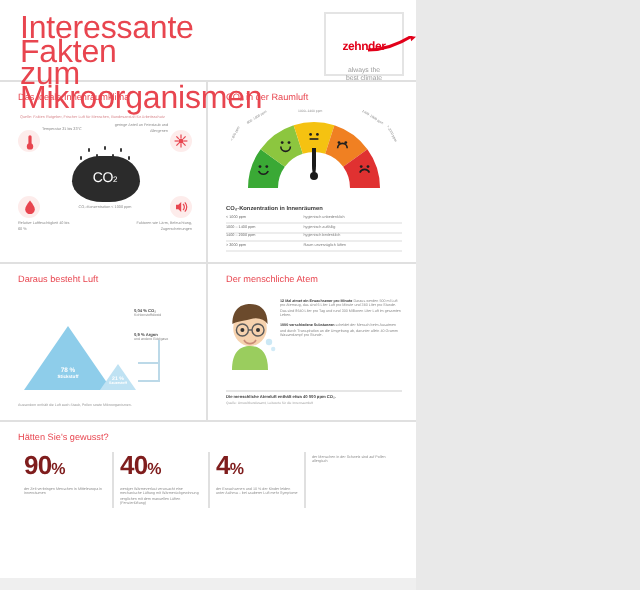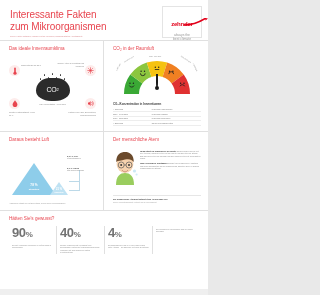--- a/index.html
+++ b/index.html
@@ -18,21 +18,21 @@
 
   
   .header{
     position:relative;
     padding:9px 8px 6px 10px;
     height:40px;
     box-sizing:border-box;
   }
   .title{
     color:#e8454f;
-    font-size:10px;
+    font-size:16px;
     line-height:11.6px;
     font-weight:400;
     letter-spacing:-0.1px;
     margin:0;
     width:130px;
   }
   .title .l2{display:block;}
   .subtitle{
     margin-top:3px;
     font-size:1.9px;
@@ -273,21 +273,21 @@
     margin-top:3px;
   }
   .stat{
     flex:1;
     padding:0 3px;
     box-sizing:border-box;
     border-right:0.5px solid #e0e0e0;
   }
   .stat:last-child{border-right:none;}
   .stat .num{
-    color:#737373;
+    color:#7f1d1d;
     font-size:13px;
     line-height:14px;
     font-weight:bold;
     letter-spacing:-0.4px;
   }
   .stat .num .pct{font-size:8px;}
   .stat .cap{
     margin-top:2px;
     font-size:1.85px;
     line-height:2.5px;

